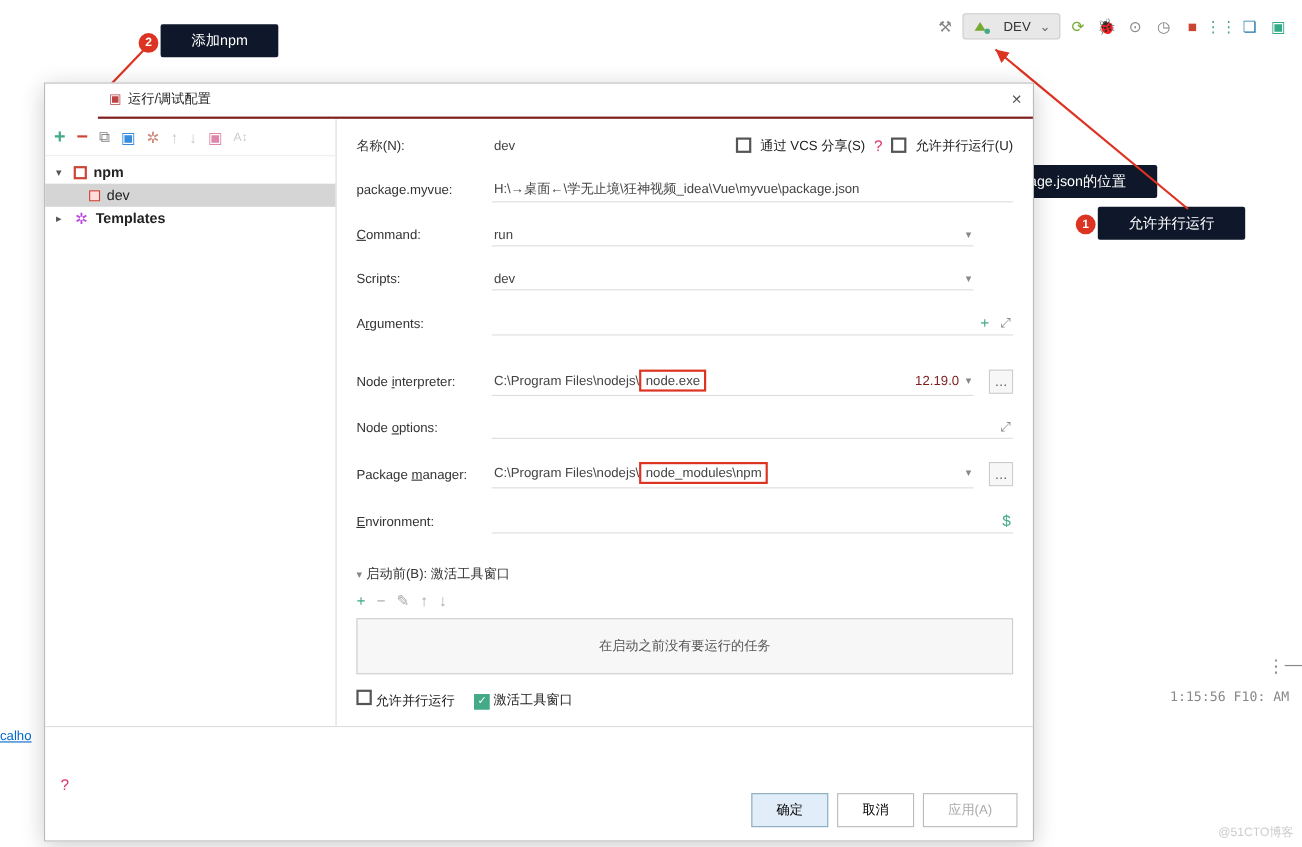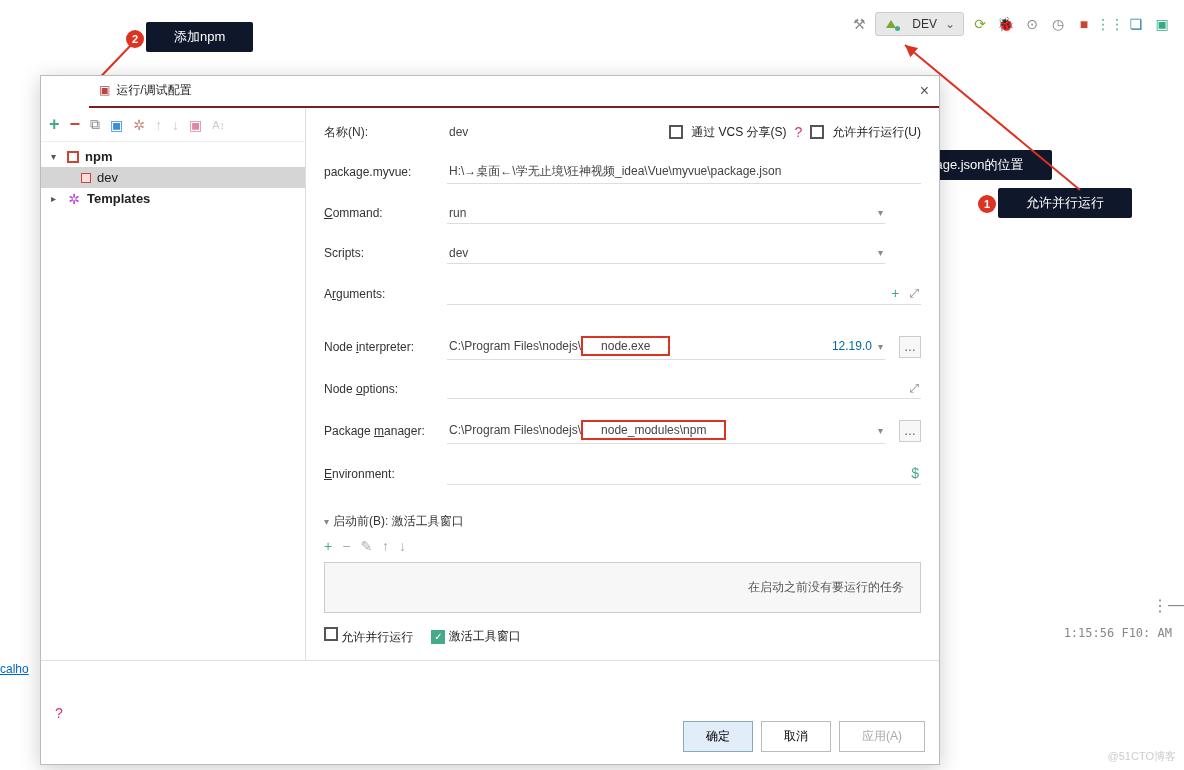--- a/index.html
+++ b/index.html
@@ -55,27 +55,27 @@
 .form-row .head-extras { display: flex; align-items: center; gap: 8px; text-align: center; }
 .cb { width: 14px; height: 14px; border: 2px solid #555; display: inline-block; }
 .cb.green { border-color: #4a8; background: #4a8; color: #fff; font-size: 10px; text-align: center; line-height: 10px; }
 .qmark { color: #d36; font-size: 14px; }
 .chev-r { color: #888; font-size: 10px; }
 .expand-ico { color: #888; font-size: 12px; cursor: pointer; margin-left: 4px; }
 .dots-btn { width: 22px; height: 22px; border: 1px solid #ccc; background: #f7f7f7; display: flex; align-items: center; justify-content: center; font-size: 12px; color: #555; margin-left: 6px; }
 .plus-r { color: #4a8; font-size: 14px; margin-right: 6px; }
 .dollar { color: #4a8; font-size: 14px; }
 
-.redbox { border: 2px solid #d32; padding: 1px 18px; display: inline; }
+.redbox { border: 2px solid #d32; padding: 1px 4px; display: inline; }
 
 .before-launch { margin-top: 10px; }
 .before-launch .hdr { font-size: 12px; color: #333; margin-bottom: 6px; }
 .before-launch .tb { display: flex; gap: 10px; color: #aaa; padding: 2px 0 8px; font-size: 14px; }
 .before-launch .tb .add { color: #4a8; }
-.task-box { border: 1px solid #ccc; background: #f7f7f7; padding: 16px; text-align: right; color: #555; font-size: 12px; }
+.task-box { border: 1px solid #ccc; background: #f7f7f7; padding: 16px; text-align: center; color: #555; font-size: 12px; }
 
 .show-row { display: flex; align-items: center; gap: 18px; margin-top: 14px; font-size: 12px; }
 
 .dlg-foot { border-top: 1px solid #ddd; padding: 12px 14px; display: flex; align-items: center; justify-content: space-between; }
 .dlg-foot .help-ico { color: #d36; font-size: 14px; }
 .dlg-foot .btns { display: flex; gap: 8px; margin-top: 48px; }
 .dlg-foot .btn { padding: 6px 22px; border: 1px solid #bbb; background: #fff; font-size: 12px; cursor: pointer; }
 .dlg-foot .btn.primary { background: #e1edf9; border-color: #8ab; }
 .dlg-foot .btn.dim { color: #aaa; }
 
@@ -230,21 +230,21 @@
       </div>
 
       <div style="height:10px"></div>
 
       <div class="form-row">
         <span class="lbl">Node <span class="ul">i</span>nterpreter:</span>
         <span class="val">
           <span>C:\Program Files\nodejs\</span>
             <span class="redbox">node.exe</span>
           <span style="flex:1"></span>
-          <span style="color:#0369a1">12.19.0</span>
+          <span style="color:#7f1d1d">12.19.0</span>
           <span class="chev-r" style="margin-left:6px">▾</span>
         </span>
         <span class="dots-btn">…</span>
       </div>
 
       <div class="form-row">
         <span class="lbl">Node <span class="ul">o</span>ptions:</span>
         <span class="val">
             <span style="flex:1"></span>
             <span class="expand-ico">⤢</span>

